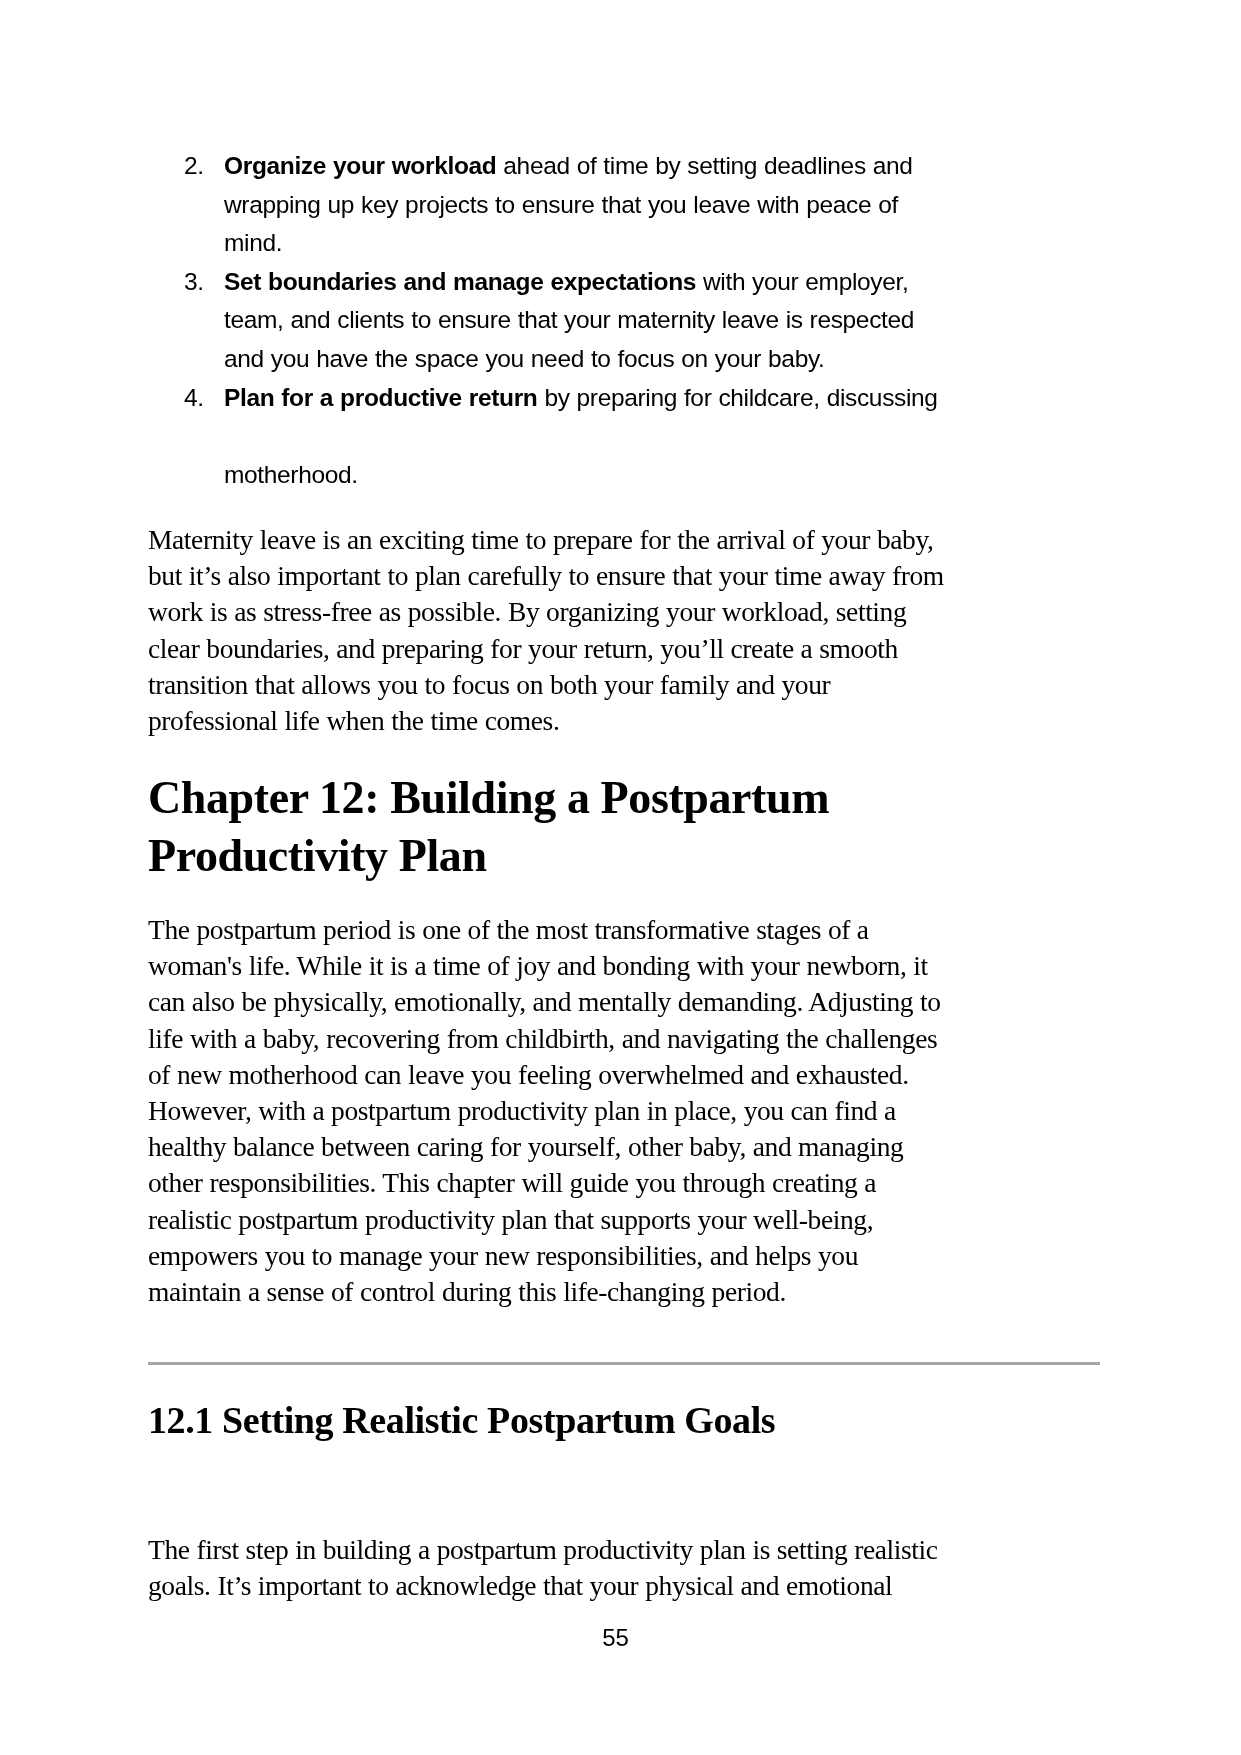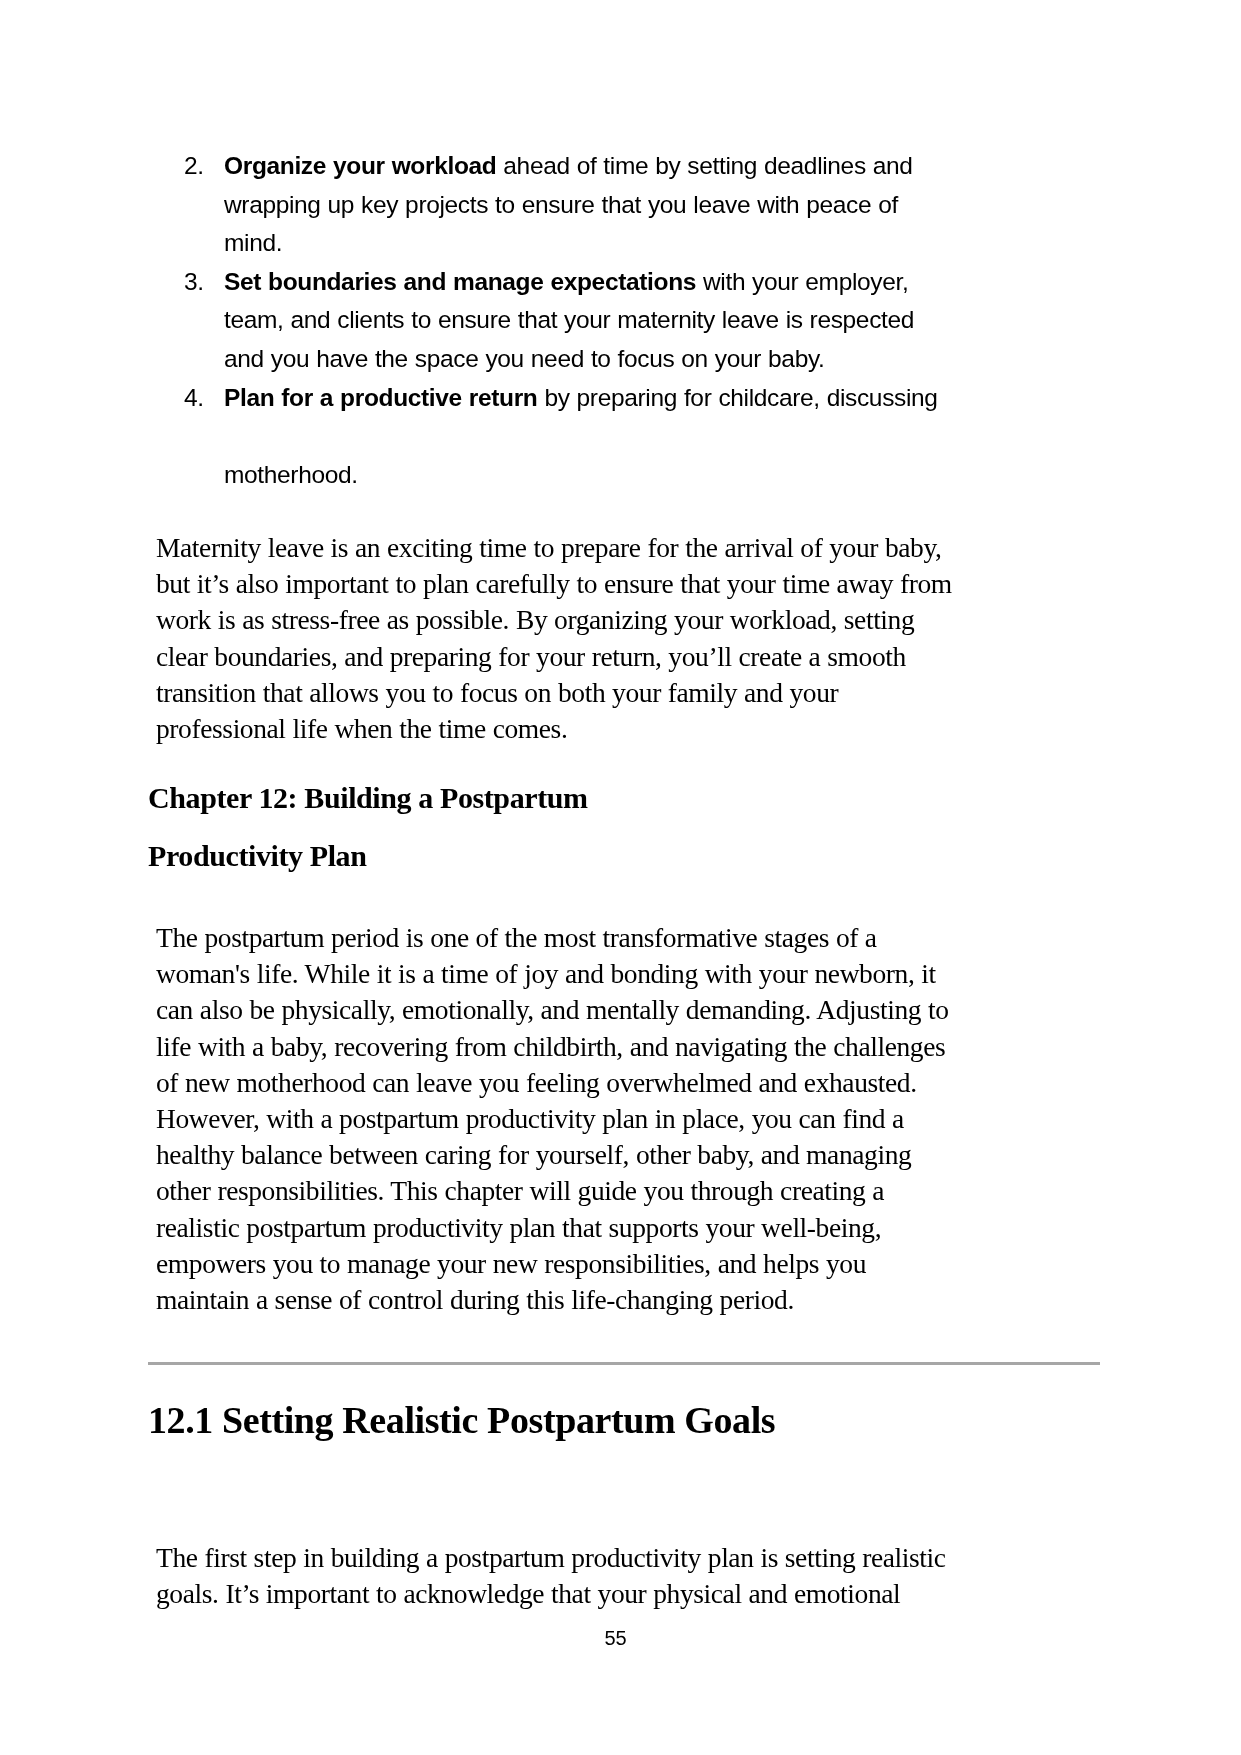--- a/index.html
+++ b/index.html
@@ -45,40 +45,40 @@
       left: 36px;
       top: 0;
     }
     .numbered-list b {
       font-weight: bold;
     }
     .body-text {
       position: absolute;
       left: 148px;
       width: 960px;
-      margin: 8px;
+      margin: 0;
       font-family: "Liberation Serif", serif;
       font-size: 27.5px;
       line-height: 36.2px;
       letter-spacing: -0.4px;
       word-spacing: 0.4px;
     }
     .para-1 { top: 522px; }
     .para-2 { top: 912px; }
     .para-3 { top: 1532px; }
     .line { display: block; white-space: nowrap; }
     .chapter-title {
       position: absolute;
       left: 148px;
       top: 769px;
       width: 960px;
       margin: 0;
       font-family: "Liberation Serif", serif;
       font-weight: bold;
-      font-size: 30px;
+      font-size: 46px;
       line-height: 58px;
       letter-spacing: -0.4px;
     }
     .divider {
       position: absolute;
       left: 148px;
       top: 1362px;
       width: 952px;
       height: 3px;
       background: #a6a6a6;
@@ -97,21 +97,21 @@
       line-height: 44px;
       letter-spacing: -0.4px;
     }
     .page-number {
       position: absolute;
       left: 0;
       width: 1231px;
       top: 1626px;
       text-align: center;
       font-family: "Liberation Sans", sans-serif;
-      font-size: 20px;
+      font-size: 24px;
       line-height: 24px;
     }
   </style>
 </head>
 <body>
 
 <div class="page">
 
   <ol class="numbered-list">
     <li>

